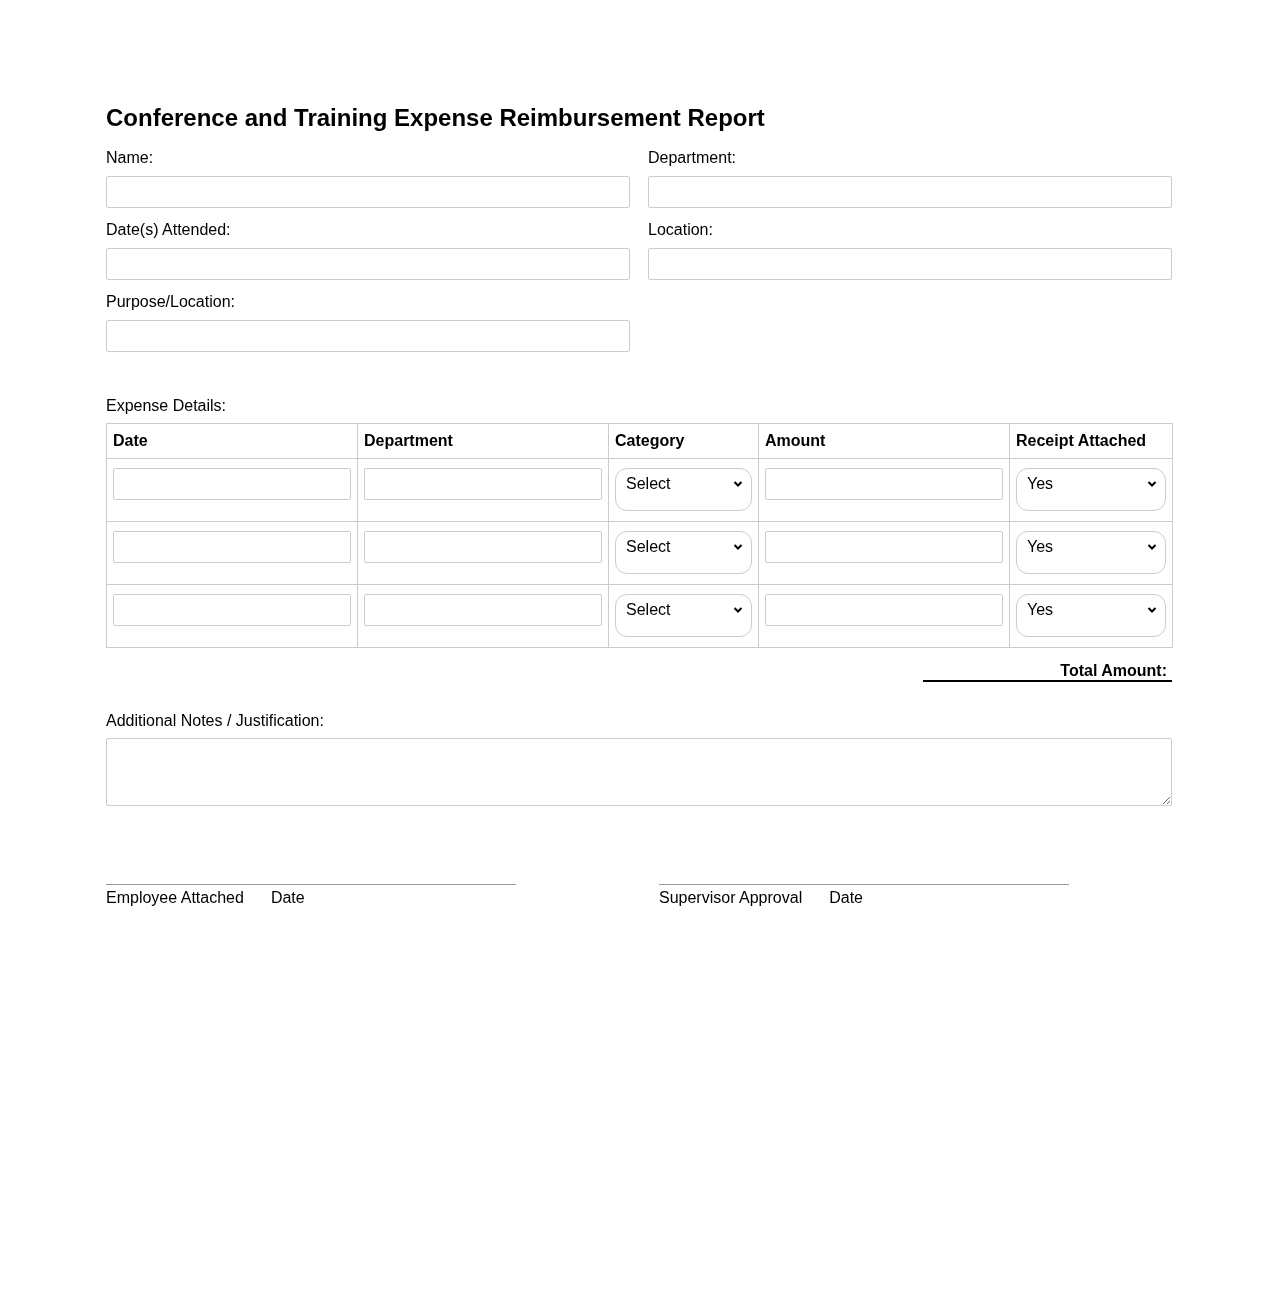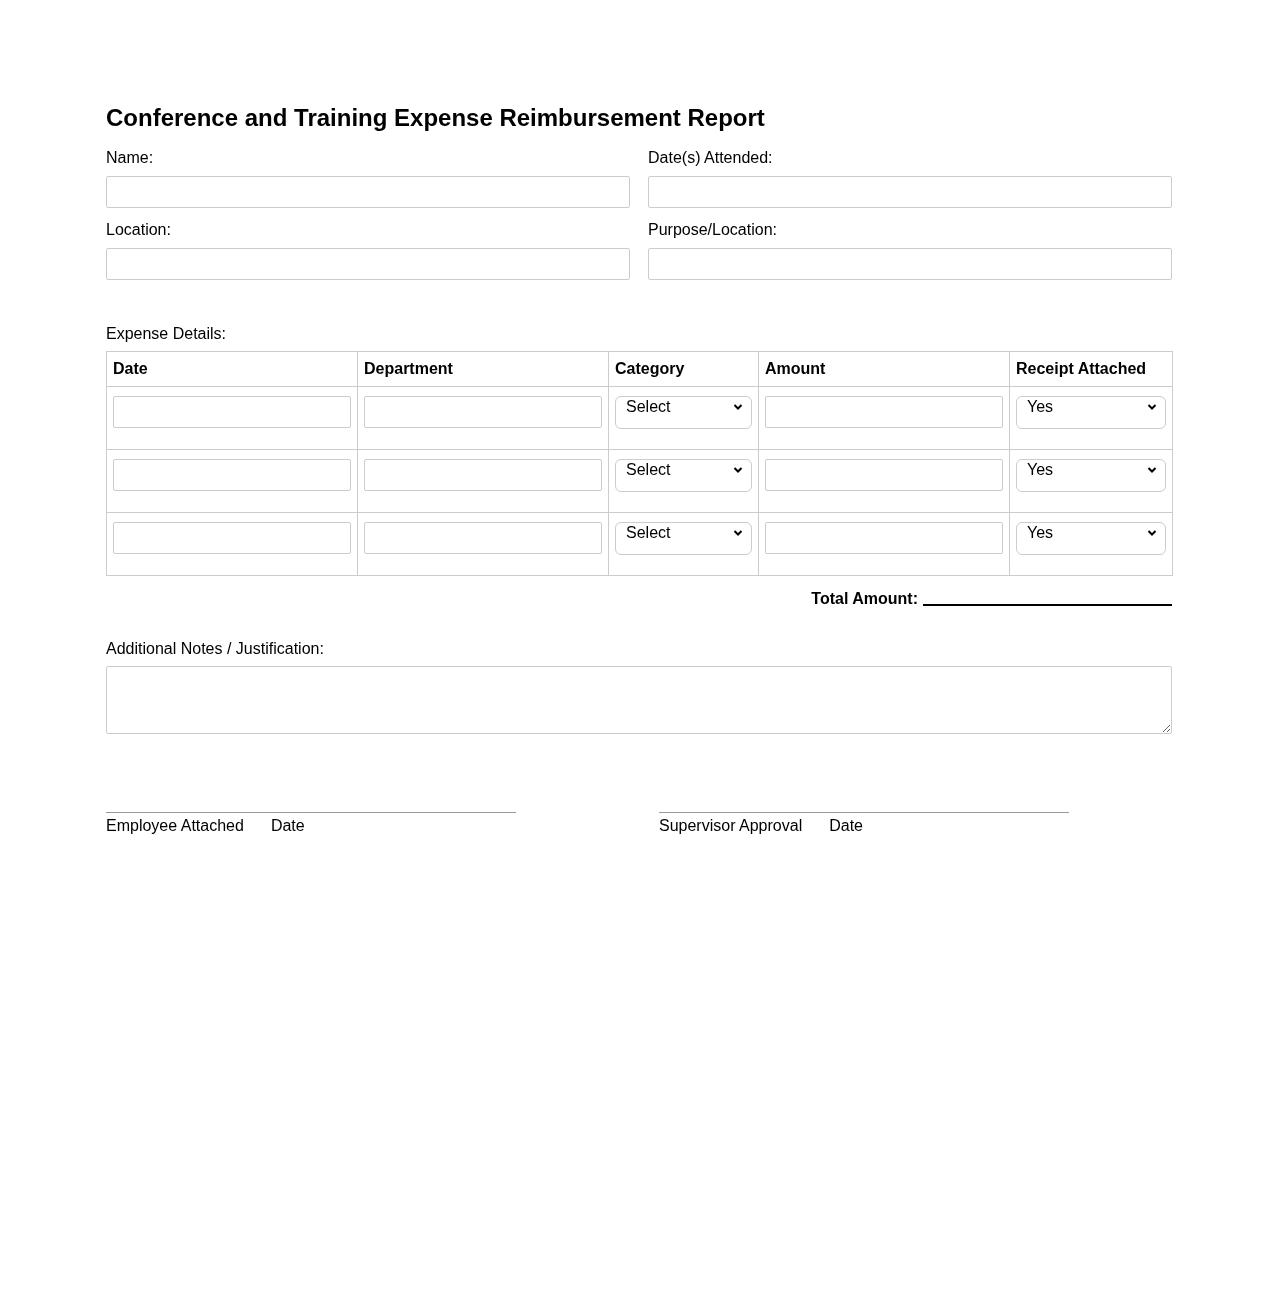--- a/index.html
+++ b/index.html
@@ -91,42 +91,43 @@
       border-radius: 2px;
       padding: 4px 8px;
       font-family: "Liberation Sans", sans-serif;
       font-size: 16px;
       margin: 0;
       display: block;
     }
     .select {
       box-sizing: border-box;
       width: 100%;
-      height: 33px;
-      border: 1px solid #cccccc;
-      border-radius: 6px;
+      height: 43px;
+      border: 1px solid #cccccc;
+      border-radius: 12px;
       padding: 0 8px 12px 10px;
       font-size: 16px;
       display: flex;
       align-items: center;
       justify-content: space-between;
       background: #fff;
       cursor: pointer;
     }
     .select .chev {
       width: 10px;
       height: 10px;
       display: inline-block;
     }
     .total-row {
       display: flex;
       justify-content: flex-end;
-      align-items: flex-start;
+      align-items: flex-end;
       margin-top: 14px;
       height: 18px;
+      flex-direction: column;
     }
     .total-label {
       font-weight: bold;
       font-size: 16px;
       margin-right: 5px;
     }
     .total-line {
       width: 249px;
       border-bottom: 2px solid #000;
       height: 14px;
@@ -180,20 +181,24 @@
   </style>
 </head>
 <body>
 
 <div class="page">
   <h1>Conference and Training Expense Reimbursement Report</h1>
 
   <div class="grid">
     <div class="field">
       <label>Name:</label>
+      <input type="text" value="" style="">
+    </div>
+    <div class="field">
+      <label>Department:</label>
       <input type="text" value="" style="">
     </div>
     <div class="field">
       <label>Date(s) Attended:</label>
       <input type="text" value="" style="">
     </div>
     <div class="field">
       <label>Location:</label>
       <input type="text" value="" style="">
     </div>

